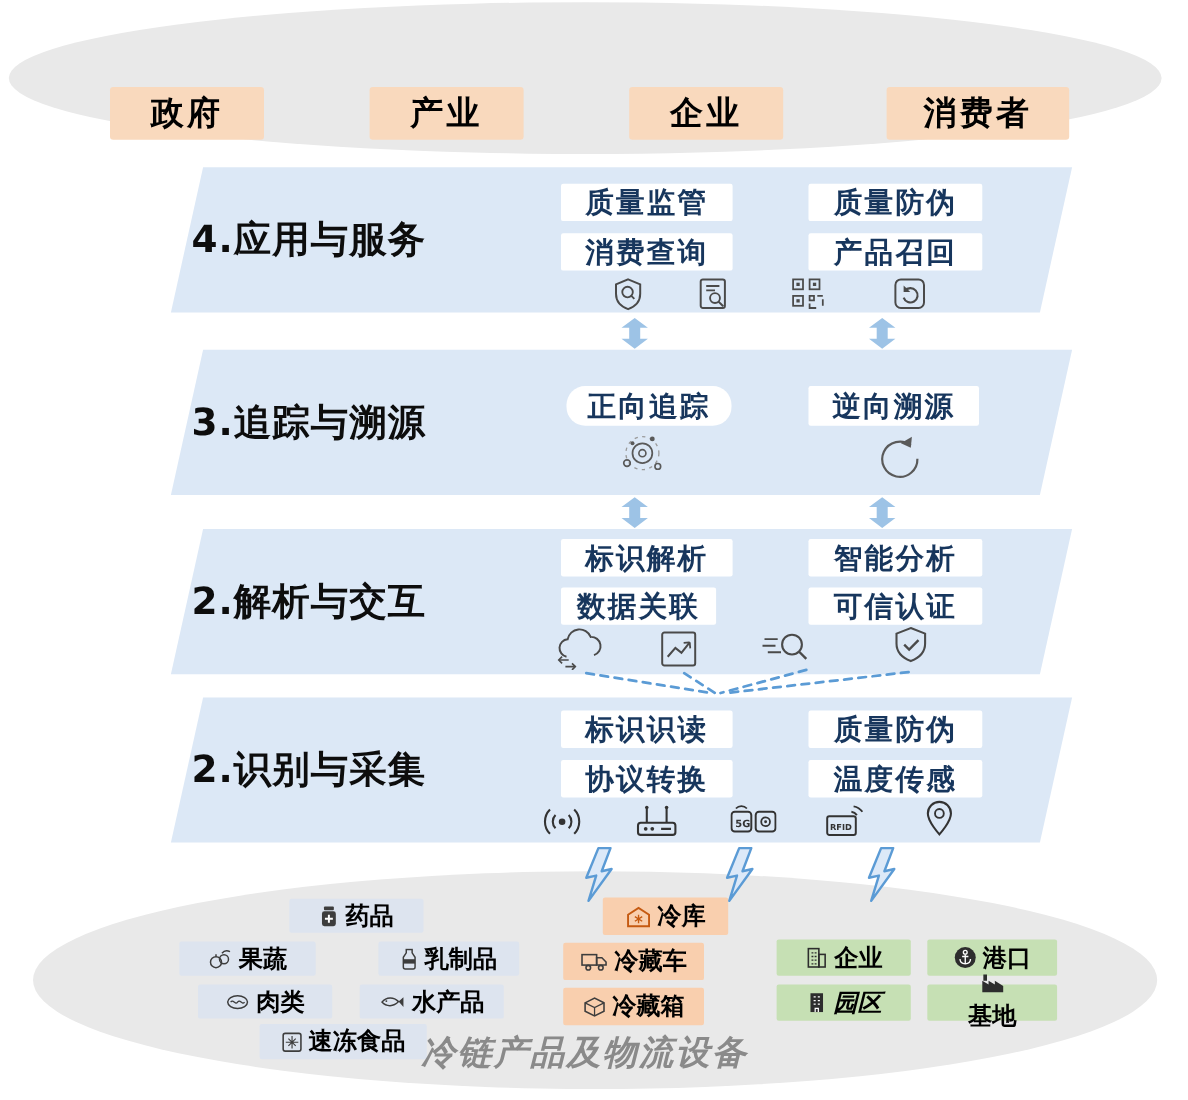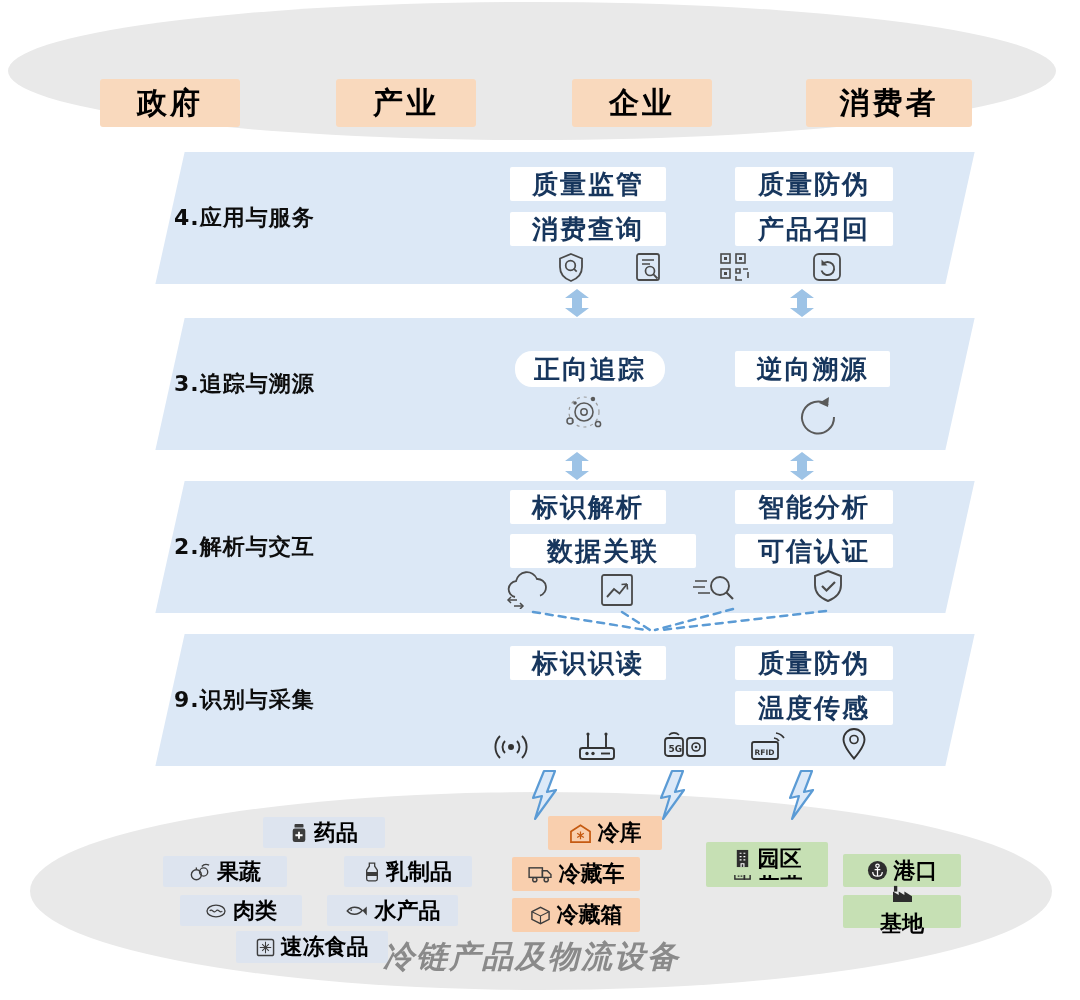--- a/index.html
+++ b/index.html
@@ -11,21 +11,21 @@
   .ellipse { position:absolute; background:#e9e9e9; border-radius:50%; }
   .stk {
     position:absolute; background:#f9d9bd; border-radius:3px;
     display:flex; align-items:center; justify-content:center;
     font-size:30px; font-weight:bold; letter-spacing:3px; color:#000;margin-top:32px;
   }
   .layer { position:absolute; left:170px; width:790px; height:132px; }
   .layer-bg { position:absolute; inset:0; background:#dce8f6; transform:skewX(-12.5deg); }
   .layer-title {
     position:absolute; left:4px; top:50%; transform:translateY(-50%);
-    font-size:22px; font-weight:bold; color:#0d0d0d; letter-spacing:1px; white-space:nowrap;
+    font-size:34px; font-weight:bold; color:#0d0d0d; letter-spacing:1px; white-space:nowrap;
   }
   .wbox {
     position:absolute; background:#ffffff; border-radius:2px;
     display:flex; align-items:center; justify-content:center;
     font-size:26px; font-weight:bold; color:#17365d; letter-spacing:2px; white-space:nowrap;
   }
   .icn { position:absolute; display:flex; align-items:center; justify-content:flex-end; }
   .tag {
     position:absolute; display:flex; align-items:center; justify-content:center; gap:6px;
     font-size:22px; font-weight:bold; color:#000; border-radius:2px; white-space:nowrap;
@@ -118,21 +118,21 @@
         <path d="M37 3l-1 10-9-4z" fill="#5a5a5a"></path>
       </svg>
     </div>
   </div>
 
   <div class="layer" style="top:481px;">
     <div class="layer-bg"></div>
     <div class="layer-title">2.解析与交互</div>
     <div class="wbox" style="left:340px;top:9px;width:156px;height:34px;">标识解析</div>
     <div class="wbox" style="left:565px;top:9px;width:158px;height:34px;">智能分析</div>
-    <div class="wbox" style="left:340px;top:53px;width:186px;height:34px;">数据关联</div>
+    <div class="wbox" style="left:340px;top:53px;width:141px;height:34px;">数据关联</div>
     <div class="wbox" style="left:565px;top:53px;width:158px;height:34px;">可信认证</div>
 
     <div class="icn" style="left:333px;top:90px;">
       <svg width="46" height="38" viewBox="0 0 46 38">
         <path d="M12 26a8 8 0 0 1 1-15.8A11 11 0 0 1 34 8a8.5 8.5 0 0 1 3 16.6" fill="none" stroke="#4a4a4a" stroke-width="1.8"></path>
         <path d="M5 29h9" stroke="#4a4a4a" stroke-width="1.5"></path>
         <path d="M8 26l-3 3 3 3" fill="none" stroke="#4a4a4a" stroke-width="1.5"></path>
         <path d="M11 35h9" stroke="#4a4a4a" stroke-width="1.5"></path>
         <path d="M17 32l3 3-3 3" fill="none" stroke="#4a4a4a" stroke-width="1.5"></path>
       </svg>
@@ -154,23 +154,24 @@
     <div class="icn" style="left:642px;top:88px;">
       <svg width="32" height="36" viewBox="0 0 32 36">
         <path d="M16 2l13 5v9c0 8.5-6.5 13.5-13 16C9.5 29.5 3 24.5 3 16V7z" fill="none" stroke="#4a4a4a" stroke-width="1.9"></path>
         <path d="M10 17l4.5 4.5L23 13" fill="none" stroke="#4a4a4a" stroke-width="2.2"></path>
       </svg>
     </div>
   </div>
 
   <div class="layer" style="top:634px;">
     <div class="layer-bg"></div>
-    <div class="layer-title">9.识别与采集</div>
+    <div class="layer-title">2.识别与采集</div>
     <div class="wbox" style="left:340px;top:12px;width:156px;height:34px;">标识识读</div>
     <div class="wbox" style="left:565px;top:12px;width:158px;height:34px;">质量防伪</div>
+    <div class="wbox" style="left:340px;top:57px;width:156px;height:34px;">协议转换</div>
     <div class="wbox" style="left:565px;top:57px;width:158px;height:34px;">温度传感</div>
 
     <div class="icn" style="left:322px;top:98px;">
       <svg width="38" height="30" viewBox="0 0 38 30">
         <circle cx="19" cy="15" r="3" fill="#333"></circle>
         <path d="M13 9a8.5 8.5 0 0 0 0 12M25 9a8.5 8.5 0 0 1 0 12" fill="none" stroke="#333" stroke-width="1.9"></path>
         <path d="M8 4a15.5 15.5 0 0 0 0 22M30 4a15.5 15.5 0 0 1 0 22" fill="none" stroke="#333" stroke-width="1.9"></path>
       </svg>
     </div>
     <div class="icn" style="left:408px;top:94px;">
@@ -313,21 +314,21 @@
   <div class="tag fac" style="left:843px;top:854px;width:118px;height:33px;">
     <span class="icn" style="position:static">
       <svg width="21" height="21" viewBox="0 0 22 22">
         <circle cx="11" cy="11" r="10" fill="#2d2d2d"></circle>
         <circle cx="11" cy="6" r="1.8" fill="none" stroke="#fff" stroke-width="1.3"></circle>
         <path d="M11 8v9M6 12.5c0 3 2.3 4.5 5 4.5s5-1.5 5-4.5M8 10h6" fill="none" stroke="#fff" stroke-width="1.3"></path>
       </svg>
     </span>
     <span>港口</span>
   </div>
-  <div class="tag fac" style="left:706px;top:842px;width:122px;height:33px;">
+  <div class="tag fac" style="left:706px;top:895px;width:122px;height:33px;font-style:italic;">
     <span class="icn" style="position:static">
       <svg width="19" height="21" viewBox="0 0 20 22">
         <rect x="4" y="2" width="12" height="18" fill="#2d2d2d"></rect>
         <path d="M7 5.5h2M11 5.5h2M7 9h2M11 9h2M7 12.5h2M11 12.5h2M8.5 20v-3.5h3V20" stroke="#fff" stroke-width="1.2" fill="none"></path>
       </svg>
     </span>
     <span>园区</span>
   </div>
   <div class="tag fac" style="left:843px;top:895px;width:118px;height:33px;flex-direction:column;">
     <span class="icn" style="position:static">

